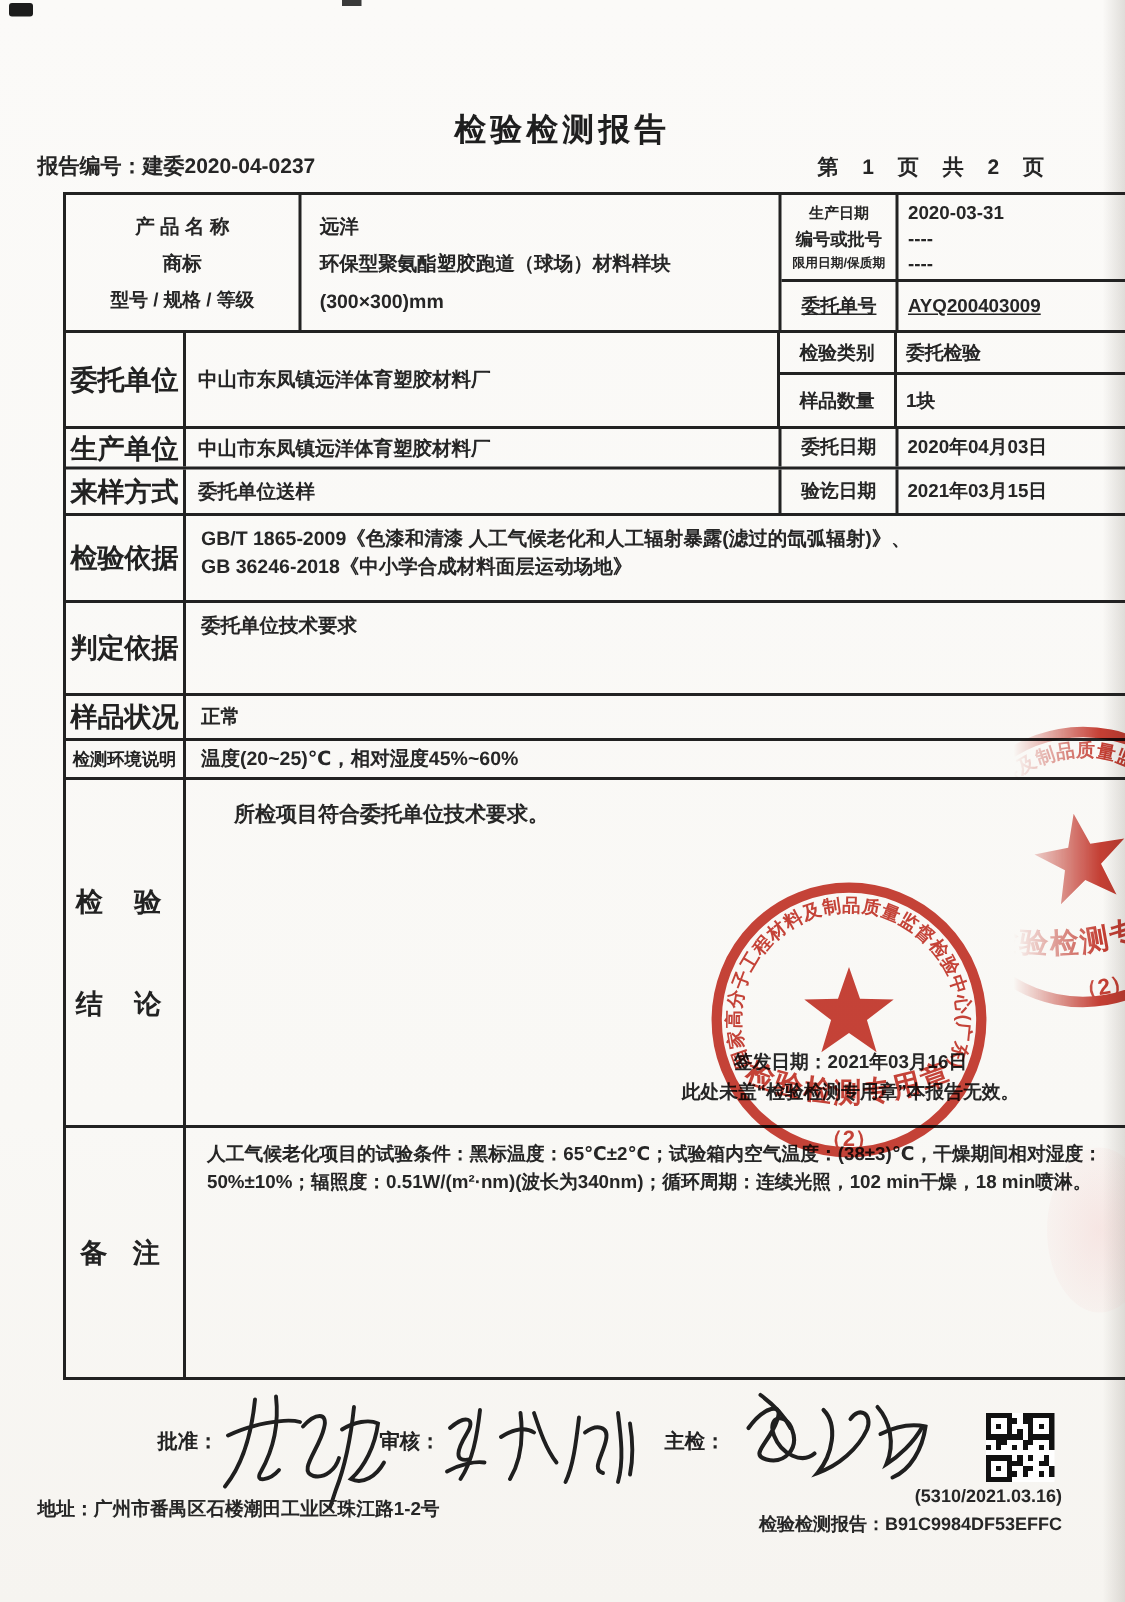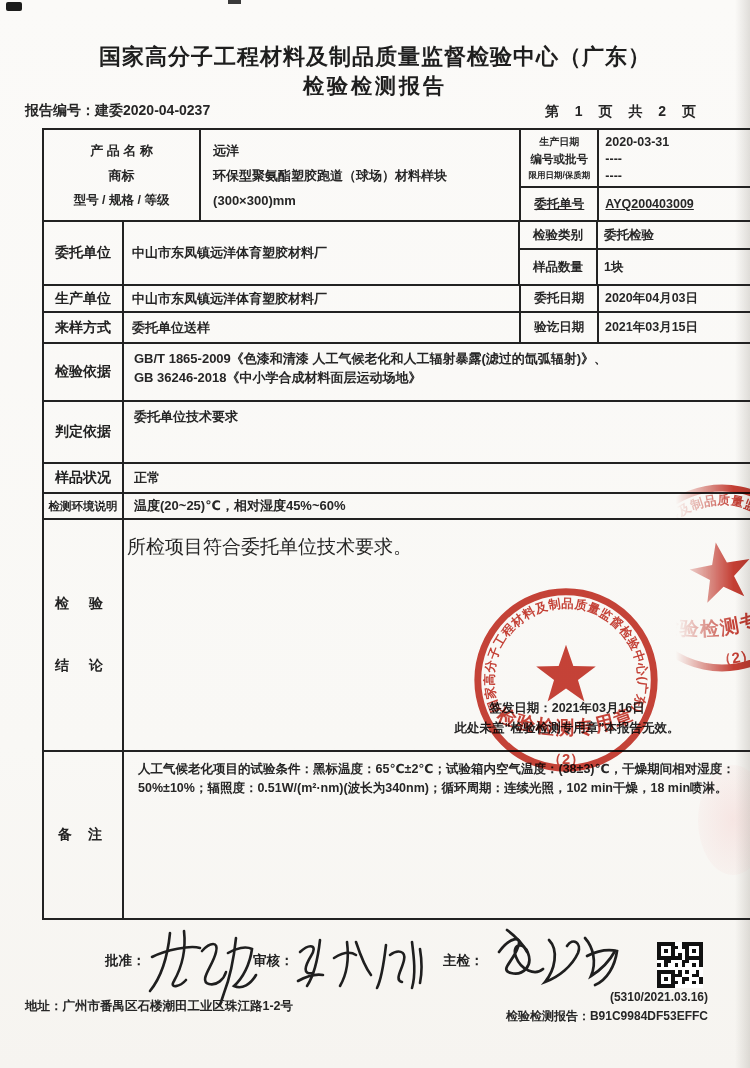--- a/index.html
+++ b/index.html
@@ -26,21 +26,21 @@
   .page-info { position:absolute; top:103px; right:48px; font-size:14px; font-weight:bold; letter-spacing:6px; }
 
   
   .doc-table { position:absolute; left:20px; top:128px; width:710px; height:792px;
     border:2px solid #222;margin-left:22px; }
   .trow { display:flex; width:100%; border-bottom:2px solid #222; }
   .trow:last-child { border-bottom:none; }
   .cell { position:relative; }
   .cell-br { border-right:2px solid #222; }
   .lblcell { display:flex; align-items:center; justify-content:center;
-    font-weight:bold; font-size:14px; text-align:center; color:#222; flex-shrink:0; }
+    font-weight:bold; font-size:18px; text-align:center; color:#222; flex-shrink:0; }
   .valcell { font-size:13px; font-weight:600; color:#262626; }
 
   
   .r1 { height:92px; }
   .r1-label { width:158px; display:flex; flex-direction:column; justify-content:space-around;
     padding:8px 0; font-weight:bold; font-size:13px; text-align:center; }
   .r1-value { width:322px; display:flex; flex-direction:column; justify-content:space-around;
     padding:8px 0 8px 12px; font-size:13px; font-weight:600; }
   .r1-right { width:230px; display:flex; flex-direction:column; }
   .r1a { height:58px; display:flex; border-bottom:2px solid #222; }
@@ -70,21 +70,21 @@
   
   .r5 { height:58px; } .r6 { height:62px; } .r7 { height:30px; } .r8 { height:26px; }
   .r9 { height:232px; } .r10 { height:166px; }
   .val630 { width:630px; padding:6px 10px; line-height:1.45;border-radius:25px; }
   .val-center-v { display:flex; flex-direction:column; justify-content:flex-start; }
   .r7 .val630, .r8 .val630 { display:flex; align-items:center; padding-top:0; padding-bottom:0; }
   .r8 .lblcell { font-size:11.5px; }
 
   .concl-label { flex-direction:column; gap:44px; }
   .concl-label div { letter-spacing:8px; }
-  .concl-text { position:absolute; left:3px; top:14px; font-size:19px; font-weight:400; }
+  .concl-text { position:absolute; left:32px; top:14px; font-size:14px; font-weight:700; }
   .concl-footer { position:absolute; left:318px; top:180px; width:250px; text-align:center; }
   .issue-date { font-size:12.5px; font-weight:600; margin-bottom:3px; }
   .stamp-notice { font-size:12.5px; font-weight:600; white-space:nowrap; }
 
   .remark-text { font-size:12.5px; font-weight:600; line-height:1.55; padding:8px 12px 0 14px; }
 
   
   .stamp-main { position:absolute; left:468px; top:582px; width:196px; height:196px;
     mix-blend-mode:multiply; opacity:0.93; pointer-events:none; }
   .stamp-edge { position:absolute; left:622px; top:478px; width:200px; height:200px;
@@ -112,21 +112,20 @@
 </head>
 <body>
 
 <div class="page">
 
   <div class="artifact-tl"></div>
   <div class="artifact-tm"></div>
   <div class="edge-band"></div>
   <div class="smudge"></div>
 
-  <div class="title1">国家高分子工程材料及制品质量监督检验中心（广东）</div>
   <div class="title2">检验检测报告</div>
   <div class="report-no">报告编号：建委2020-04-0237</div>
   <div class="page-info">第 1 页 共 2 页</div>
 
   <div class="doc-table">
 
     <div class="trow r1">
       <div class="cell cell-br r1-label">
         <div>产 品 名 称</div>
         <div>商标</div>

